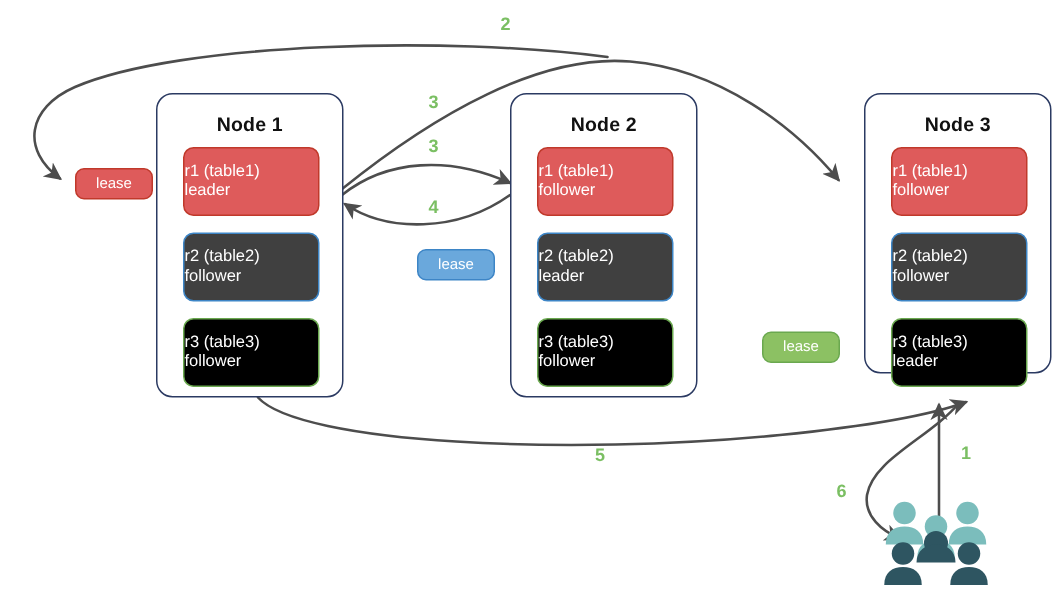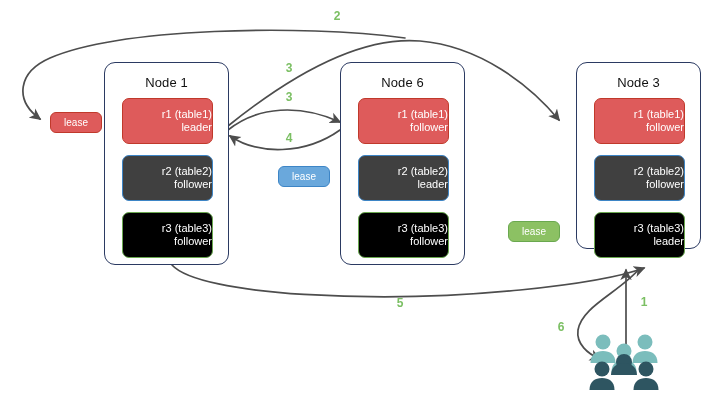--- a/index.html
+++ b/index.html
@@ -34,31 +34,31 @@
     border: 1.4px solid #2b3a62;
     border-radius: 11px;
     background: #ffffff;
   }
   .node-title {
     position: absolute;
     left: 0;
     right: 0;
     text-align: center;
     font-size: 13px;
-    font-weight: normal;
+    font-weight: bold;
     color: #111111;
     letter-spacing: 0.1px;
   }
   .replica {
     position: absolute;
     box-sizing: border-box;
     border-radius: 7px;
     display: flex;
     flex-direction: column;
-    align-items: flex-end;
+    align-items: flex-start;
     justify-content: center;
     font-size: 11px;
     line-height: 13.5px;
     color: #ffffff;
     text-align: center;
   }
   .replica-red {
     background: #de5b5b;
     border: 1.3px solid #c0392b;
   }
@@ -161,21 +161,21 @@
       <span>follower</span>
     </div>
 
     <div class="replica replica-green" style="left:17px; top:149px; width:91px; height:46px;">
       <span>r3 (table3)</span>
       <span>follower</span>
     </div>
   </div>
 
   <div class="node-box" style="left:340px; top:62px; width:125px; height:203px;">
-    <div class="node-title" style="top:12px;">Node 6</div>
+    <div class="node-title" style="top:12px;">Node 2</div>
 
     <div class="replica replica-red" style="left:17px; top:35px; width:91px; height:46px;">
       <span>r1 (table1)</span>
       <span>follower</span>
     </div>
 
     <div class="replica replica-blue" style="left:17px; top:92px; width:91px; height:46px;">
       <span>r2 (table2)</span>
       <span>leader</span>
     </div>

